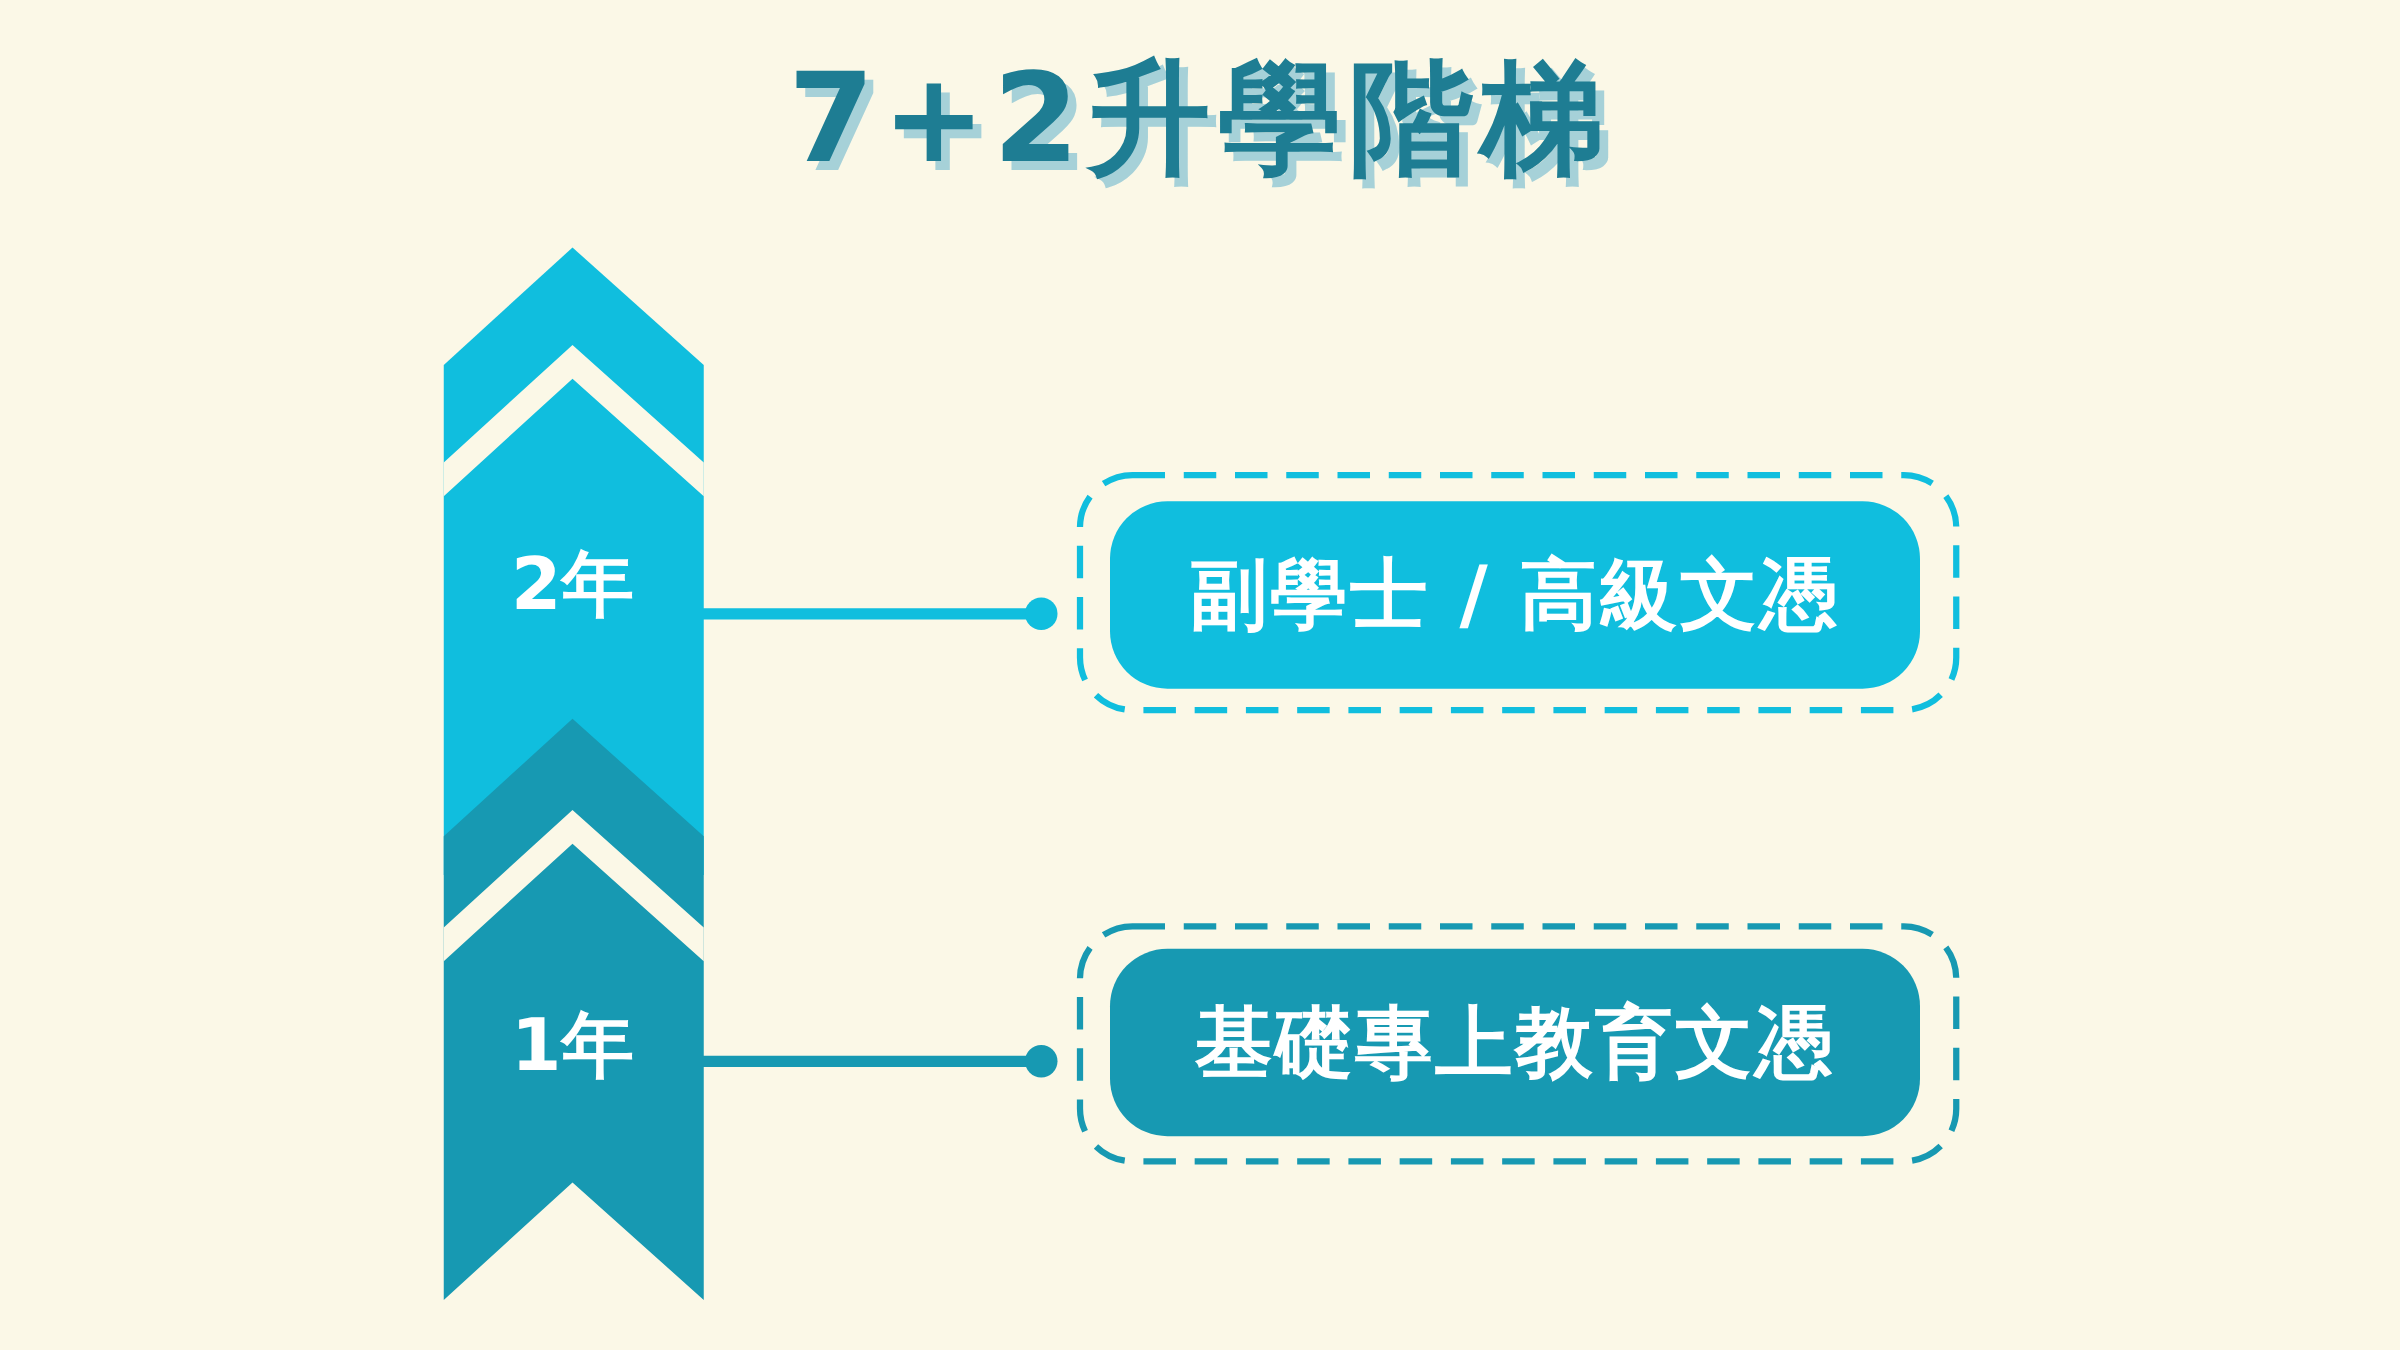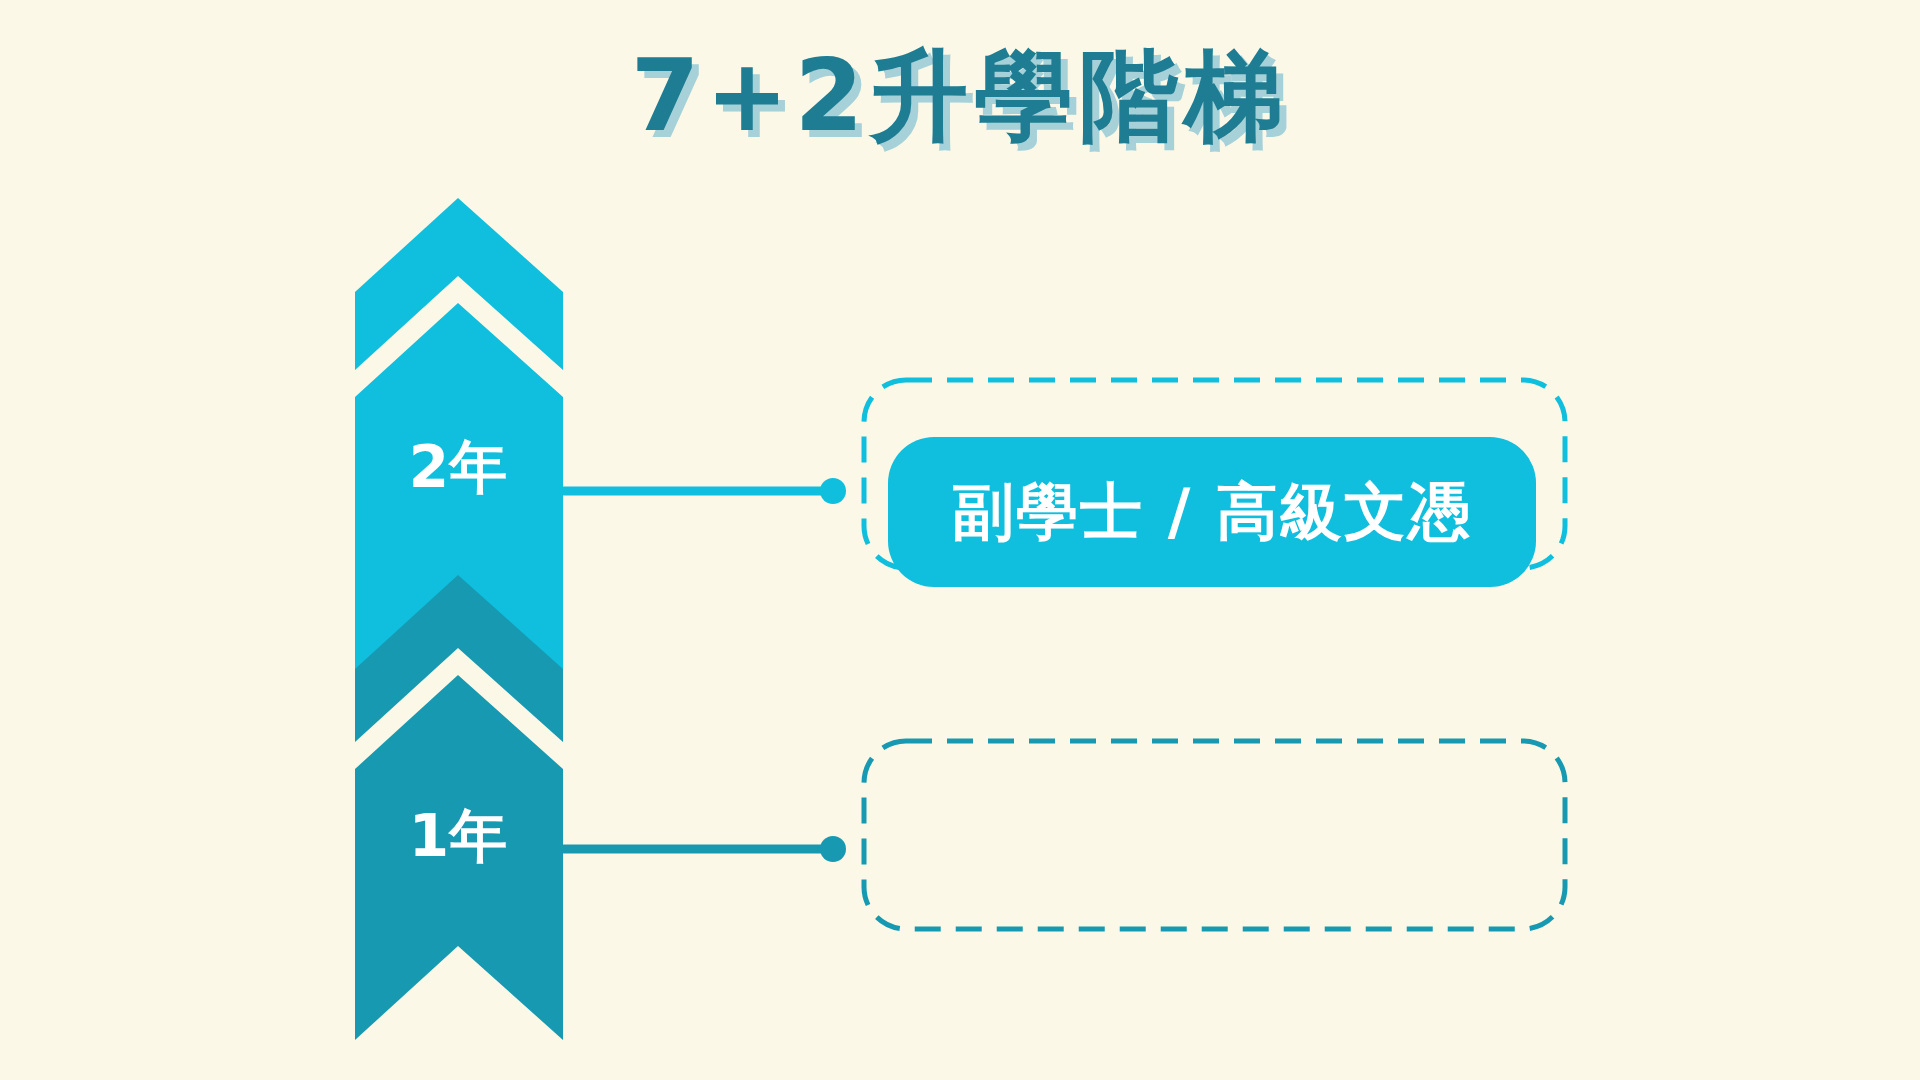--- a/index.html
+++ b/index.html
@@ -51,21 +51,20 @@
     height: 150px;
     border-radius: 46px;
     display: flex;
     align-items: center;
     justify-content: center;
     color: #FFFFFF;
     font-size: 62px;
     font-weight: bold;
     letter-spacing: 2px;
     white-space: nowrap;
-    margin-top: 36px;
   }
   .card-inner.step-2 { top: 401px; background: #10BEDE; }
   .card-inner.step-1 { top: 759px; background: #1799B2; }
 </style>
 </head>
 <body>
 
 <div class="canvas">
 
   <h1 class="title">7+2升學階梯</h1>
@@ -87,14 +86,17 @@
     <line x1="560" y1="849" x2="833" y2="849" stroke-width="9" stroke="#1799B2"></line>
     <circle cx="833" cy="849" r="13" fill="#1799B2"></circle>
 
     <rect x="864" y="380" width="701" height="188" rx="42" fill="none" stroke-width="5" stroke-dasharray="26 15" stroke="#10BEDE"></rect>
     <rect x="864" y="741" width="701" height="188" rx="42" fill="none" stroke-width="5" stroke-dasharray="26 15" stroke="#1799B2"></rect>
   </svg>
 
   <div class="card-inner step-2">
     <span>副學士 / 高級文憑</span>
   </div>
+  <div class="card-inner step-1">
+    <span>基礎專上教育文憑</span>
+  </div>
 
 </div>
 
 </body></html>

